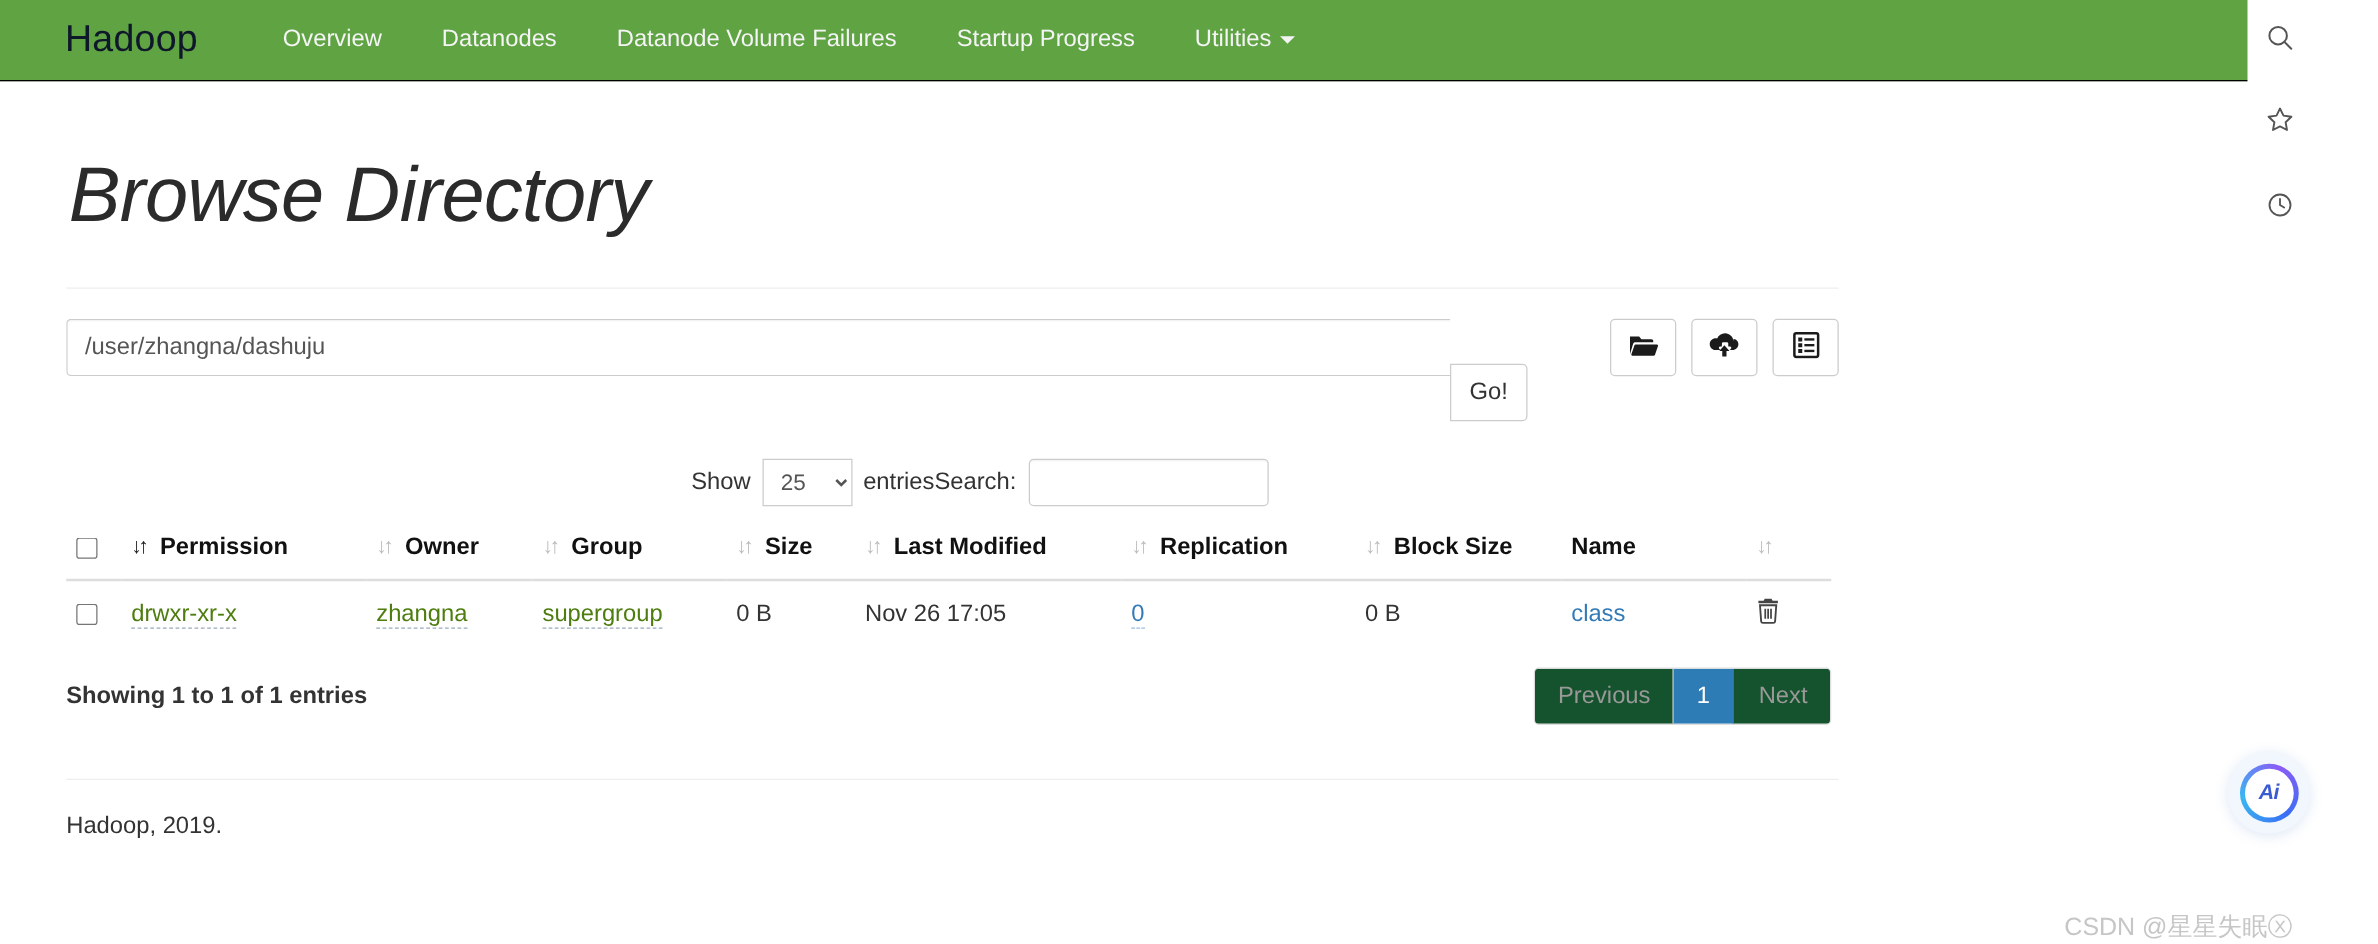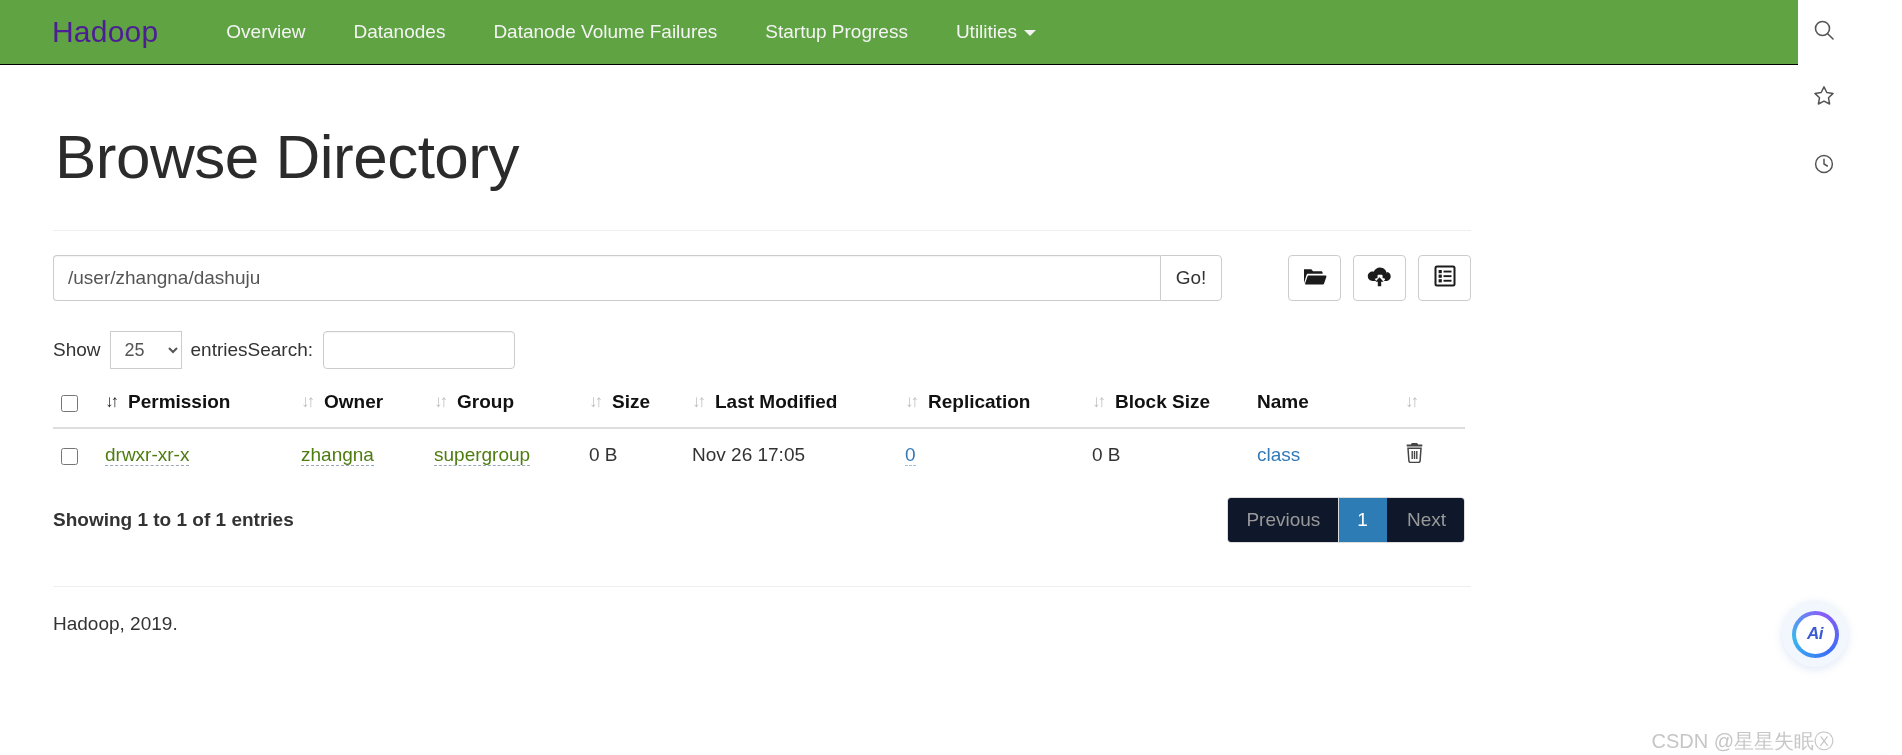--- a/index.html
+++ b/index.html
@@ -31,21 +31,21 @@
     background: #5fa343;
     border-bottom: 1px solid #000;
   }
   .navbar-inner {
     display: flex;
     align-items: center;
     height: 64px;
     padding-left: 52px;
   }
   .brand {
-    color: #4c1d95;
+    color: #0f172a;
     font-size: 30px;
     font-weight: 400;
     letter-spacing: .2px;
     margin-right: 44px;
     cursor: pointer;
     white-space: nowrap;
   }
   .nav-links { display: flex; align-items: flex-start; }
   .nav-link {
     color: #f4f4f4;
@@ -95,20 +95,21 @@
     top: 65px;
     width: 1418px;
   }
   .page-title {
     font-size: 62px;
     font-weight: 300;
     color: #2b2b2b;
     margin: 58px 0 0 2px;
     letter-spacing: -.5px;
     line-height: 1.1;
+    font-style: italic;
   }
   .title-rule {
     border: 0;
     border-top: 1px solid #eeeeee;
     margin: 39px 0 0 0;
     width: 1418px;
   }
 
   
   .input-row {
@@ -135,43 +136,45 @@
     height: 46px;
     min-width: 62px;
     padding: 0 14px;
     font-size: 19px;
     color: #333;
     background: #ffffff;
     border: 1px solid #cccccc;
     border-radius: 0 4px 4px 0;
     cursor: pointer;
     font-family: "Liberation Sans", sans-serif;
+    margin-top: 36px;
   }
   .icon-btn-group {
     display: flex;
     gap: 12px;
     margin-left: 66px;
   }
   .icon-btn {
     width: 53px; height: 46px;
     background: #ffffff;
     border: 1px solid #cccccc;
     border-radius: 4px;
     display: flex; align-items: center; justify-content: center;
     cursor: pointer;
     color: #222;
   }
 
   
   .dt-top {
     display: flex;
     align-items: center;
-    justify-content: flex-start;
+    justify-content: center;
     margin-top: 30px;
     width: 1412px;
+    margin-left: 25px;
   }
   .dt-length {
     font-size: 19px;
     color: #333;
     display: flex;
     align-items: center;
     gap: 9px;
   }
   .dt-length select {
     height: 38px;
@@ -289,21 +292,21 @@
   .pagination {
     display: flex;
     border-radius: 4px;
     overflow: hidden;
     border: 1px solid #dddddd;
   }
   .page-btn {
     padding: 11px 18px;
     font-size: 19px;
     color: #337ab7;
-    background: #0f172a;
+    background: #14532d;
     border-right: 1px solid #dddddd;
     cursor: pointer;
     user-select: none;
   }
   .page-btn:last-child { border-right: 0; padding-left: 20px; }
   .page-btn.disabled { color: #999999; cursor: default; }
   .page-btn.active {
     background: #2e7cb5;
     color: #ffffff;
     border-color: #2e7cb5;

